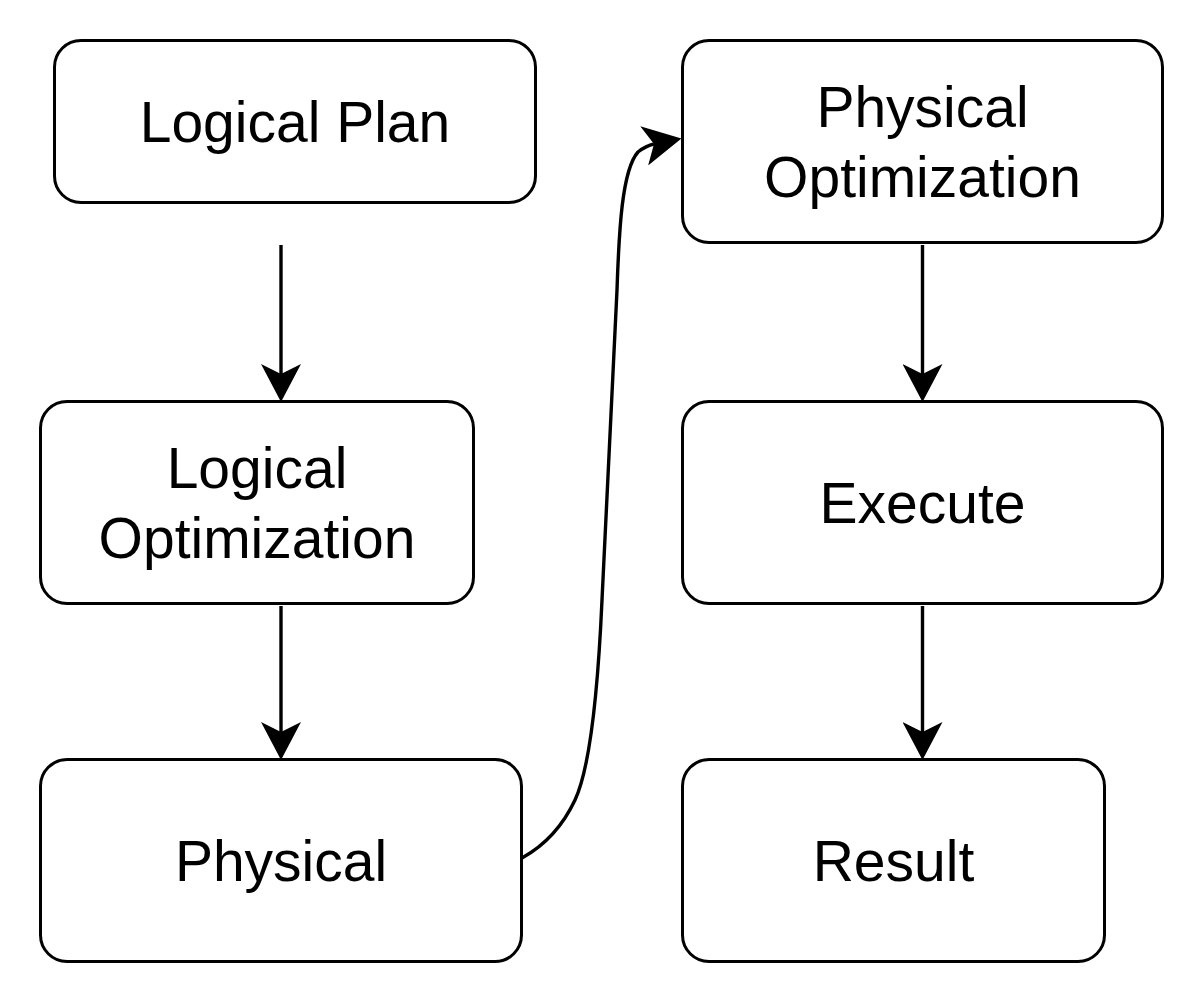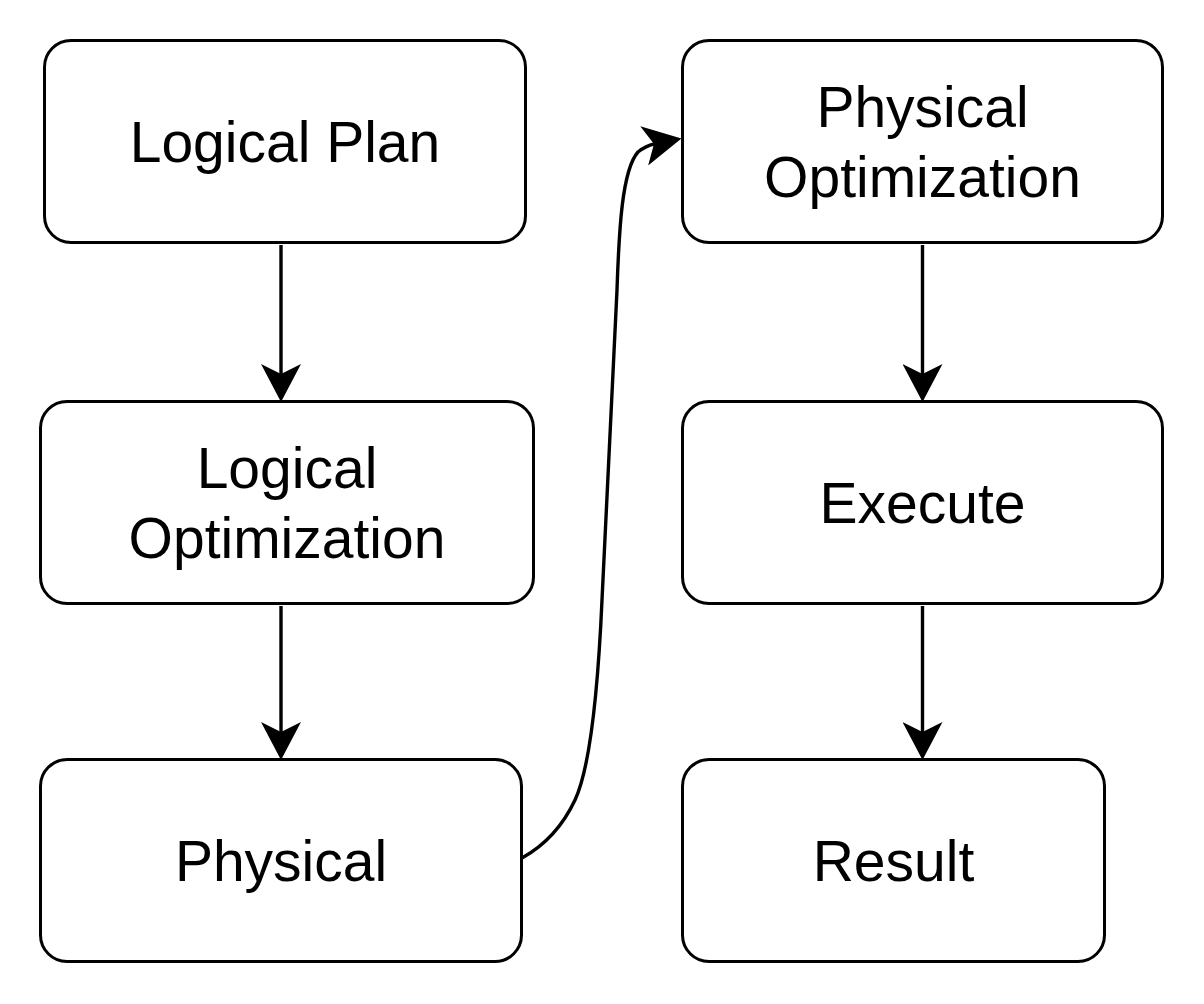--- a/index.html
+++ b/index.html
@@ -26,22 +26,22 @@
     align-items: center;
     justify-content: center;
     text-align: center;
     color: #000000;
     font-size: 57px;
     line-height: 70px;
     white-space: nowrap;
   }
   .node span { display: block; }
 
-  .n-logical-plan          { left: 43px;  top: 39px;  width: 484px; height: 205px; }
-  .n-logical-optimization  { left: 39px;  top: 400px; width: 496px; height: 205px; }
+  .n-logical-plan          { left: 53px;  top: 39px;  width: 484px; height: 165px; }
+  .n-logical-optimization  { left: 39px;  top: 400px; width: 436px; height: 205px; }
   .n-physical-plan         { left: 39px;  top: 758px; width: 484px; height: 205px; }
   .n-physical-optimization { left: 681px; top: 39px;  width: 483px; height: 205px; }
   .n-execute               { left: 681px; top: 400px; width: 483px; height: 205px; }
   .n-result                { left: 681px; top: 758px; width: 425px; height: 205px; }
 
   .edges {
     position: absolute;
     left: 0; top: 0;
     width: 1204px;
     height: 1004px;

